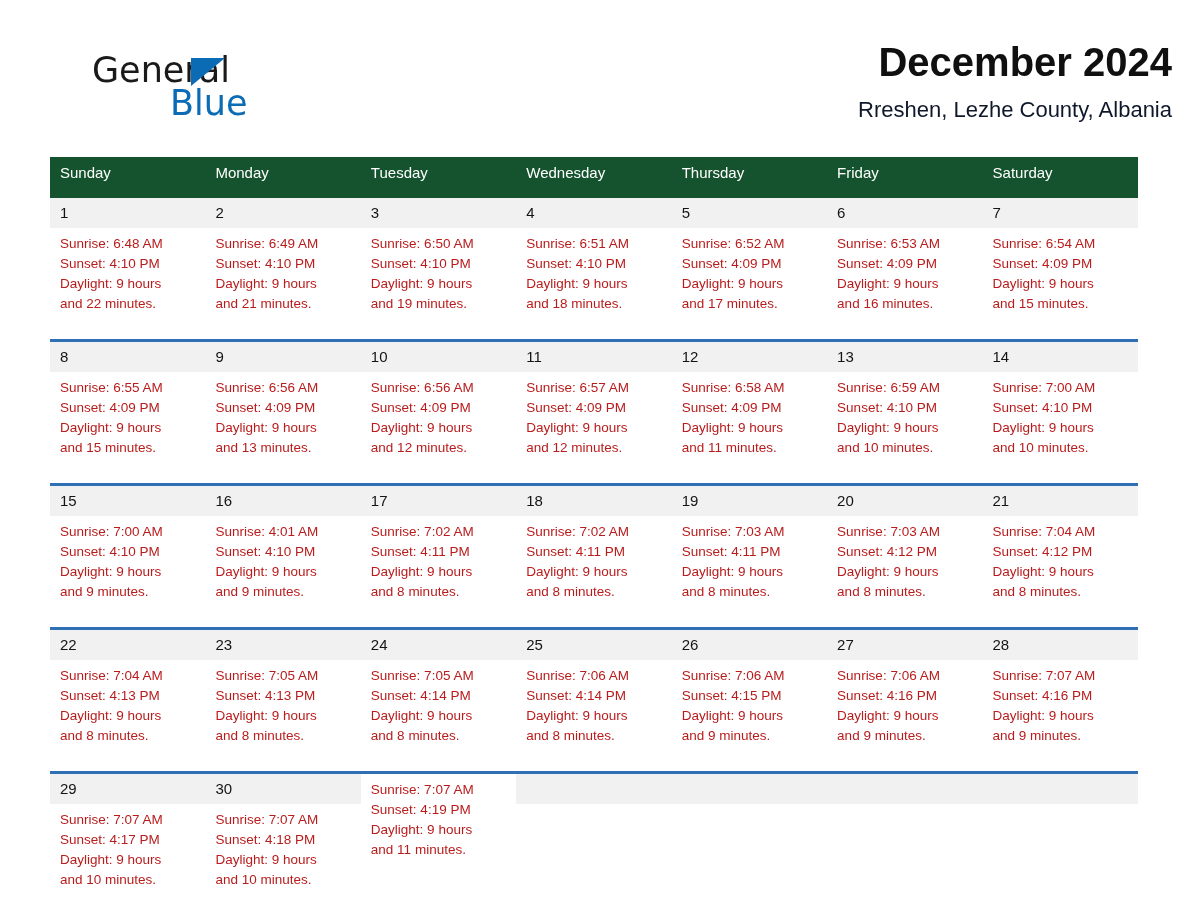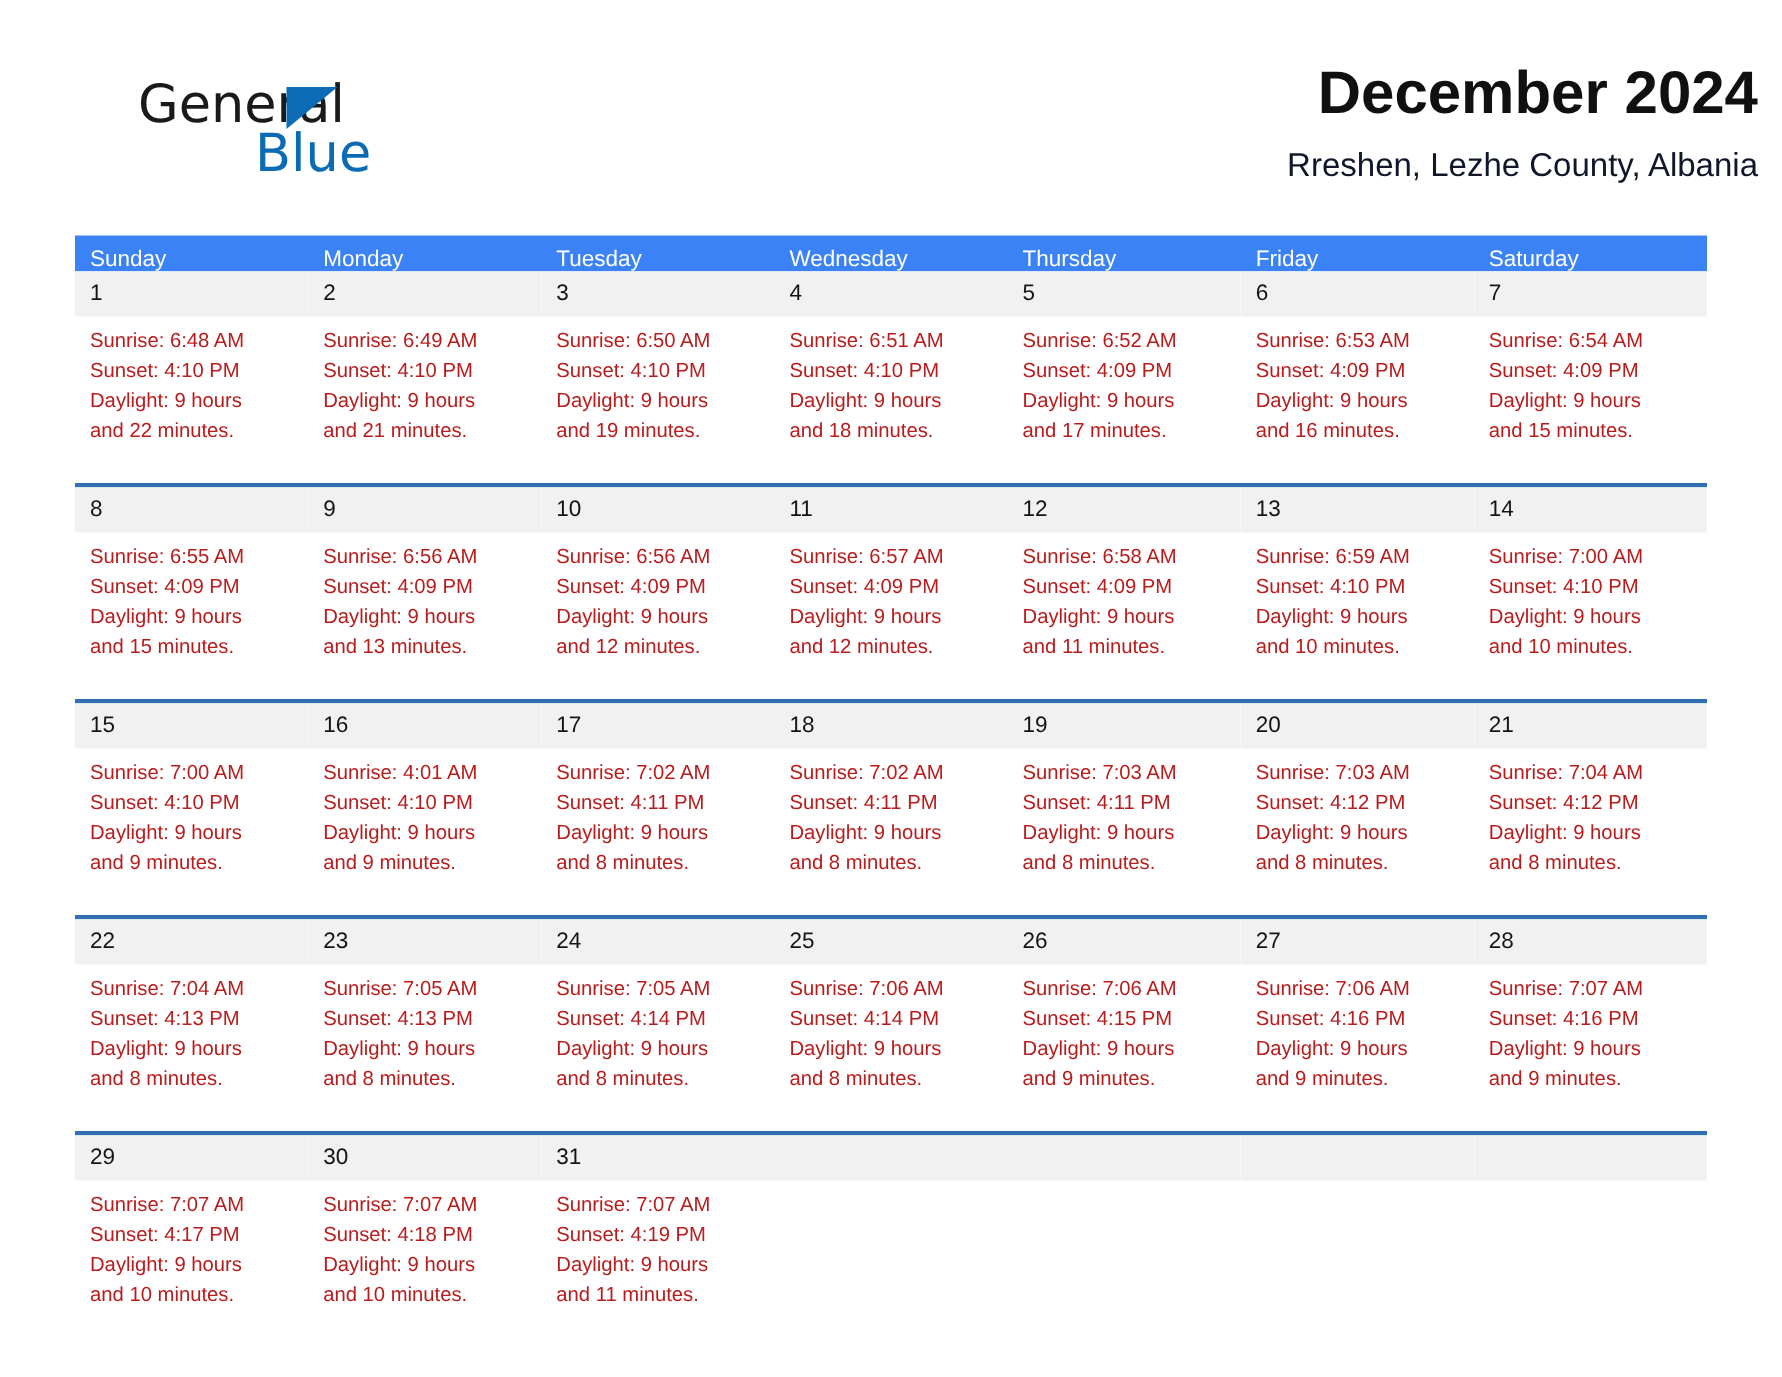--- a/index.html
+++ b/index.html
@@ -93,22 +93,22 @@
 
   
   .calendar {
     position: absolute;
     left: 50px;
     top: 157px;
     width: 1088px;
   }
   .weekday-row {
     display: flex;
-    background: #3b82f6;
-    height: 24px;
+    background: #14532d;
+    height: 41px;
   }
   .weekday-cell {
     flex: 1 1 0;
     min-width: 0;
     color: #ffffff;
     font-size: 15px;
     line-height: 32px;
     padding-left: 10px;
     box-sizing: border-box;
     white-space: nowrap;
@@ -457,21 +457,20 @@
           <div class="day-cell">
             <div class="day-number">30</div>
             <div class="day-info">
               <div>Sunrise: 7:07 AM</div>
               <div>Sunset: 4:18 PM</div>
               <div>Daylight: 9 hours</div>
               <div>and 10 minutes.</div>
             </div>
           </div>
           <div class="day-cell">
-            <div class="day-number">31</div>
             <div class="day-info">
               <div>Sunrise: 7:07 AM</div>
               <div>Sunset: 4:19 PM</div>
               <div>Daylight: 9 hours</div>
               <div>and 11 minutes.</div>
             </div>
           </div>
           <div class="day-cell empty">
             <div class="day-number"></div>
             <div class="day-info">

